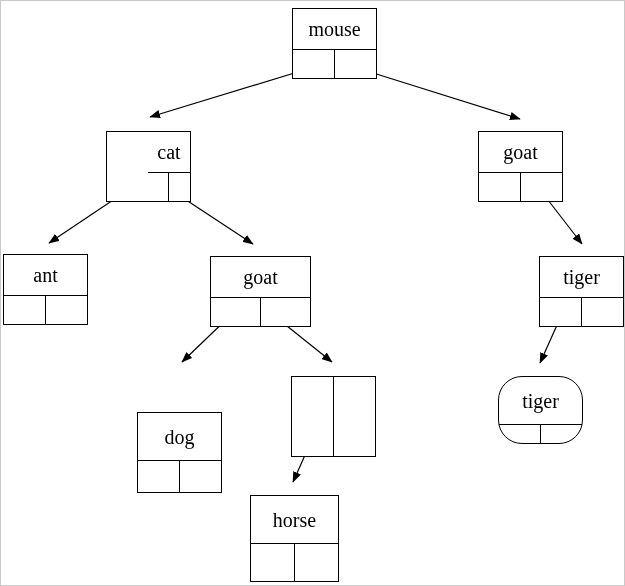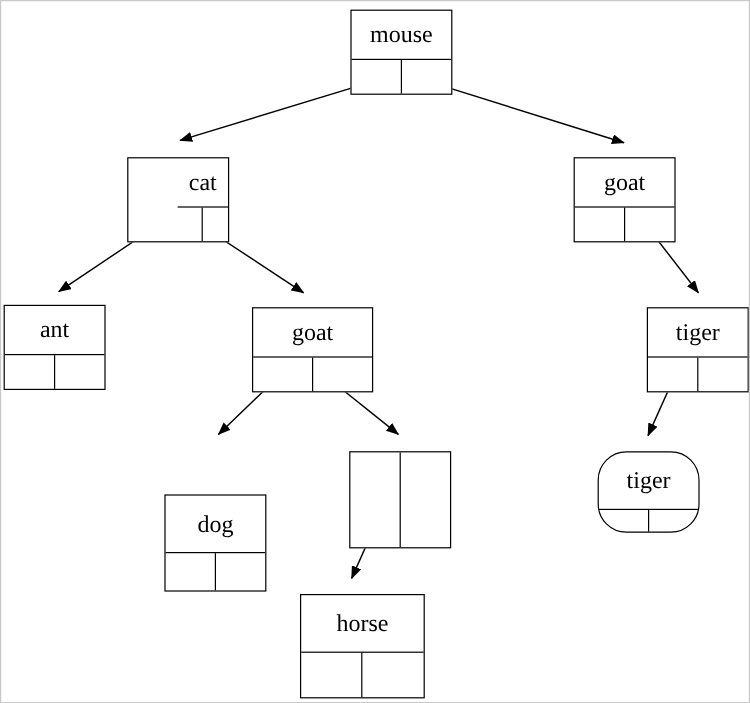--- a/index.html
+++ b/index.html
@@ -141,21 +141,21 @@
           <div class="ptr-cell right"></div>
         </div>
       </div>
       <div class="node" style="left: 497px; top: 375px; width: 85px; height: 68px; border-color: rgb(0, 0, 0); border-radius: 24px;">
         <div class="node-label" style="height: 48px; border-bottom-color: rgb(0, 0, 0);">tiger</div>
         <div class="node-ptrs">
           <div class="ptr-cell left" style="border-right-color: rgb(0, 0, 0);"></div>
           <div class="ptr-cell right"></div>
         </div>
       </div>
-      <div class="node" style="left: 249px; top: 494px; width: 104px; height: 87px; border-color: rgb(0, 0, 0);">
+      <div class="node" style="left: 249px; top: 494px; width: 89px; height: 87px; border-color: rgb(0, 0, 0);">
         <div class="node-label" style="height: 48px; border-bottom-color: rgb(0, 0, 0);">horse</div>
         <div class="node-ptrs">
           <div class="ptr-cell left" style="border-right-color: rgb(0, 0, 0);"></div>
           <div class="ptr-cell right"></div>
         </div>
       </div>
     </div>
 
 </div>
 

